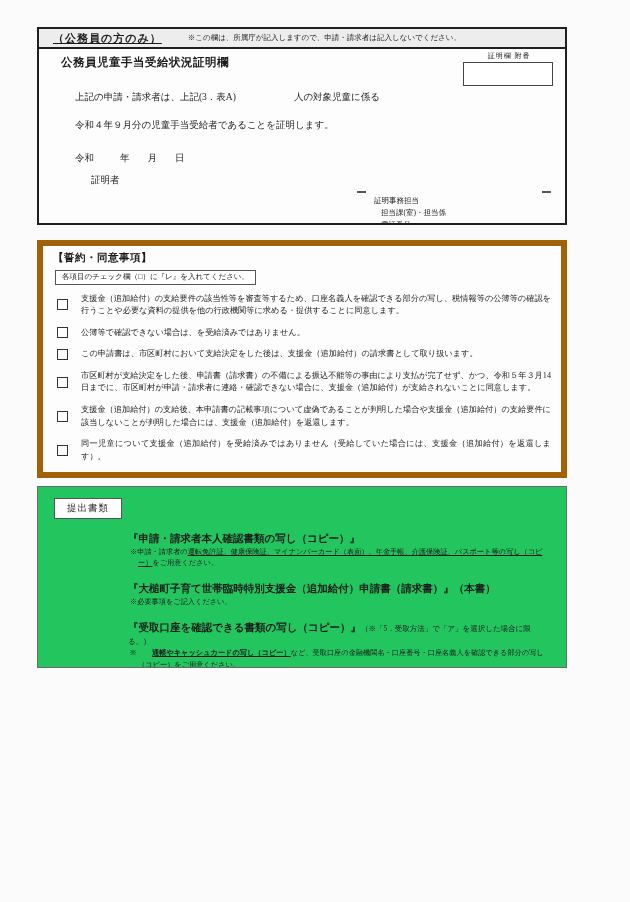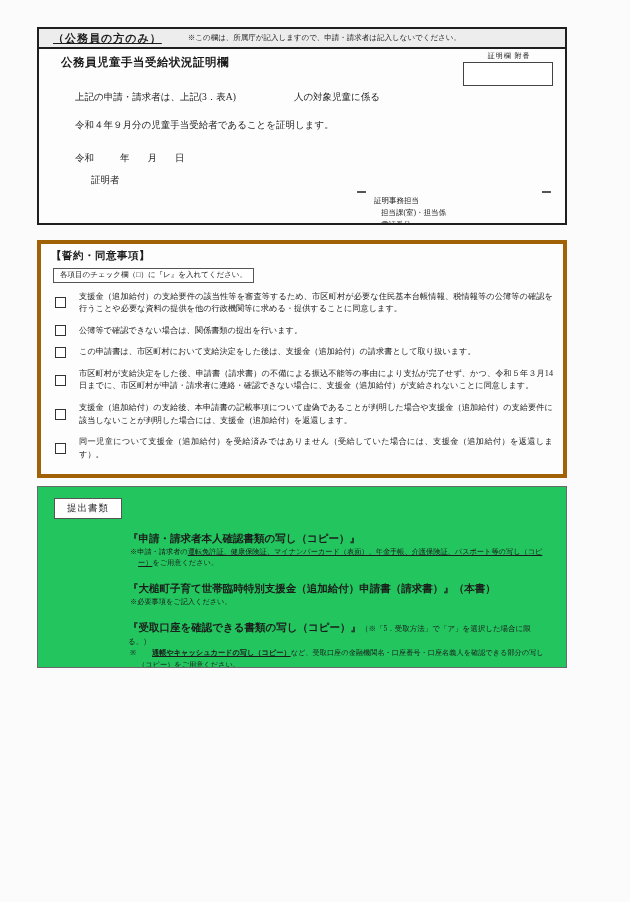--- a/index.html
+++ b/index.html
@@ -66,21 +66,21 @@
   .paren-l { border-left:1.4px solid #555; border-top:1.4px solid #555; border-bottom:1.4px solid #555; border-radius:9px 0 0 9px; }
   .paren-r { border-right:1.4px solid #555; border-top:1.4px solid #555; border-bottom:1.4px solid #555; border-radius:0 9px 9px 0; }
   .contact-lines { flex:1; padding:4px 0 0 8px; font-size:7.5px; line-height:1.6; }
   .contact-lines .indent { padding-left:7px; }
 
   
   .pledge-box {
     box-sizing:border-box;
     margin-top:15px;
     width:530px; height:238px;
-    border:4px solid #a16207;
+    border:6px solid #a16207;
     background:#fdfdfd;
     padding:5px 10px 0 10px;
     overflow:hidden;
   }
   .pledge-title { font-size:10.5px; font-weight:bold; margin:0; letter-spacing:0.5px; }
   .pledge-instruction {
     display:inline-block;
     font-size:7.5px;
     border:1px solid #555;
     padding:1.5px 6px;
@@ -177,25 +177,25 @@
         </div>
       </div>
     </section>
 
     <section class="pledge-box">
       <p class="pledge-title">【誓約・同意事項】</p>
       <div class="pledge-instruction">各項目のチェック欄（□）に『レ』を入れてください。</div>
 
       <div class="pledge-row">
         <span class="checkbox"></span>
-        <span class="pledge-text">支援金（追加給付）の支給要件の該当性等を審査等するため、市区町村が必要な住民基本台帳情報、税情報等の公簿等の確認を行うことや必要な資料の提供を他の行政機関等に求める・提供することに同意します。</span>
-      </div>
-      <div class="pledge-row">
-        <span class="checkbox"></span>
-        <span class="pledge-text">公簿等で確認できない場合は、関係書類の提出を行います。</span>
+        <span class="pledge-text">支援金（追加給付）の支給要件の該当性等を審査等するため、口座名義人を確認できる部分の写し、税情報等の公簿等の確認を行うことや必要な資料の提供を他の行政機関等に求める・提供することに同意します。</span>
+      </div>
+      <div class="pledge-row">
+        <span class="checkbox"></span>
+        <span class="pledge-text">公簿等で確認できない場合は、を受給済みではありません。</span>
       </div>
       <div class="pledge-row">
         <span class="checkbox"></span>
         <span class="pledge-text">この申請書は、市区町村において支給決定をした後は、支援金（追加給付）の請求書として取り扱います。</span>
       </div>
       <div class="pledge-row">
         <span class="checkbox"></span>
         <span class="pledge-text">市区町村が支給決定をした後、申請書（請求書）の不備による振込不能等の事由により支払が完了せず、かつ、令和５年３月14日までに、市区町村が申請・請求者に連絡・確認できない場合に、支援金（追加給付）が支給されないことに同意します。</span>
       </div>
       <div class="pledge-row">

